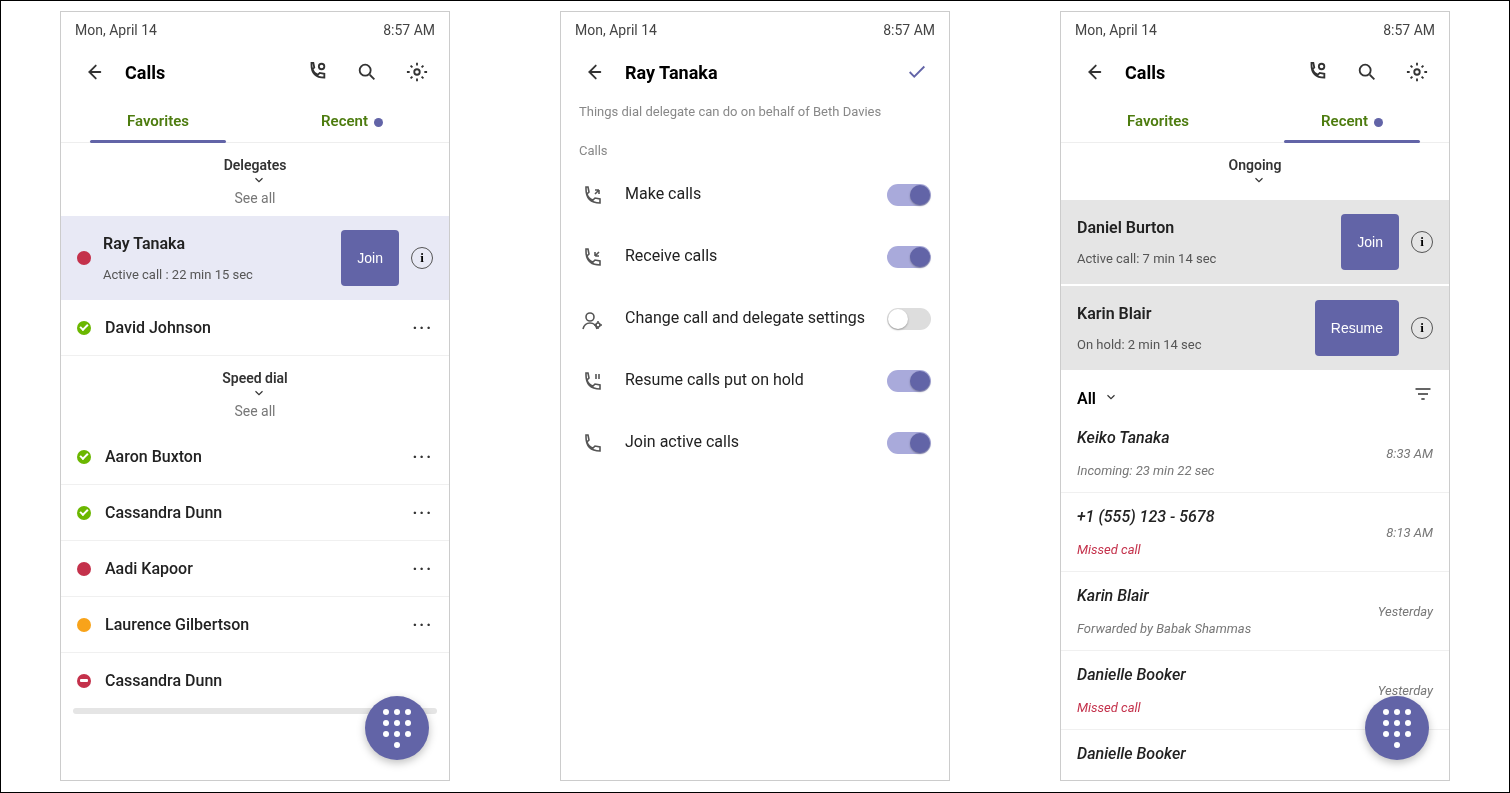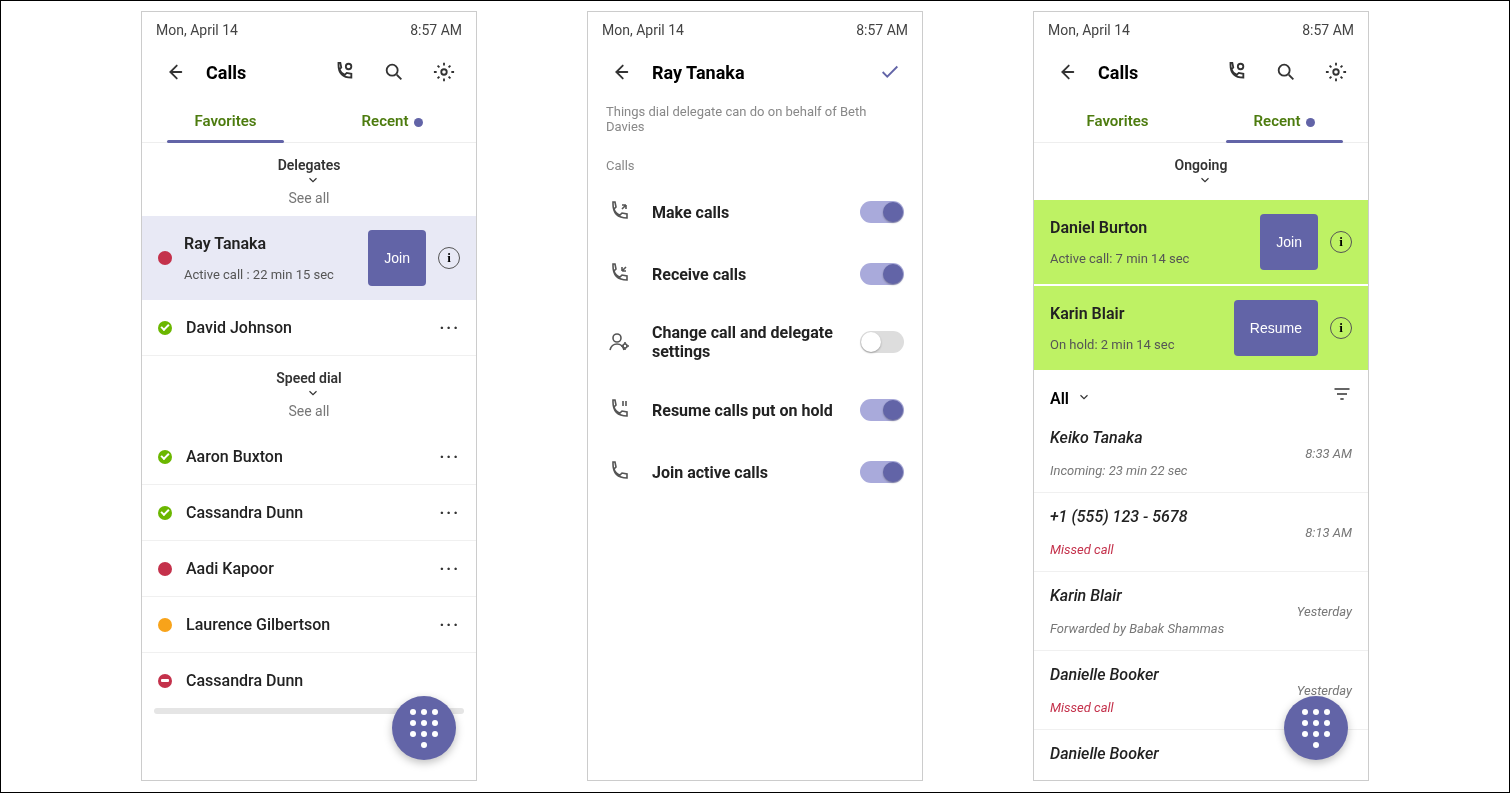--- a/index.html
+++ b/index.html
@@ -8,21 +8,21 @@
     background: #fff;
     padding: 10px;
     display: flex;
     gap: 110px;
     justify-content: center;
     border: 1px solid #000;
     width: 1510px;
     height: 793px;
   }
   .phone {
-    width: 336px;
+    width: 390px;
     height: 770px;
     border: 1px solid #ccc;
     background: #fff;
     position: relative;
     overflow: hidden;
     display: flex;
     flex-direction: column;
   }
   .status-bar {
     display: flex;
@@ -149,45 +149,44 @@
   .dialpad-dots {
     display: grid;
     grid-template-columns: repeat(3, 6px);
     grid-template-rows: repeat(4, 6px);
     gap: 5px;
   }
   .dialpad-dots span { width:6px; height:6px; background:#fff; border-radius:50%; }
   .delegate-desc { font-size: 13px; color: #888; padding: 4px 18px 16px; }
   .section-label { font-size: 13px; color: #888; padding: 8px 18px; }
   .perm-row {
-    display: flex; align-items: center;
+    display: flex; align-items: flex-start;
     padding: 18px 18px;
     gap: 20px;
-    font-weight: bold;
   }
   .perm-icon { width: 26px; height: 26px; display:flex; align-items:center; justify-content:center; color:#555;}
   .perm-icon svg { width:24px; height:24px; stroke:#555; fill:none; stroke-width:1.6;}
   .perm-label { flex: 1; font-size: 16px; color: #222; }
   .toggle {
     width: 44px; height: 22px;
     border-radius: 11px;
     position: relative;
     cursor: pointer;
   }
   .toggle::after {
     content:""; position:absolute; top:1px;
     width:20px; height:20px; border-radius:50%;
     background:#fff; box-shadow:0 1px 2px rgba(0,0,0,.3);
   }
   .toggle.on { background:#A9AADB; }
   .toggle.on::after { right:1px; background:#6264A7; }
   .toggle.off { background:#ddd; }
   .toggle.off::after { left:1px; background:#fff; }
   .ongoing-card {
-    background: #bef264;
+    background: #e5e5e5;
     margin: 0 0 2px;
     padding: 14px 16px;
     display: flex; align-items: center; gap: 12px;
   }
   .history-row {
     display: flex; align-items: center;
     padding: 14px 16px;
     border-bottom: 1px solid #f0f0f0;
     font-style: italic;
   }

